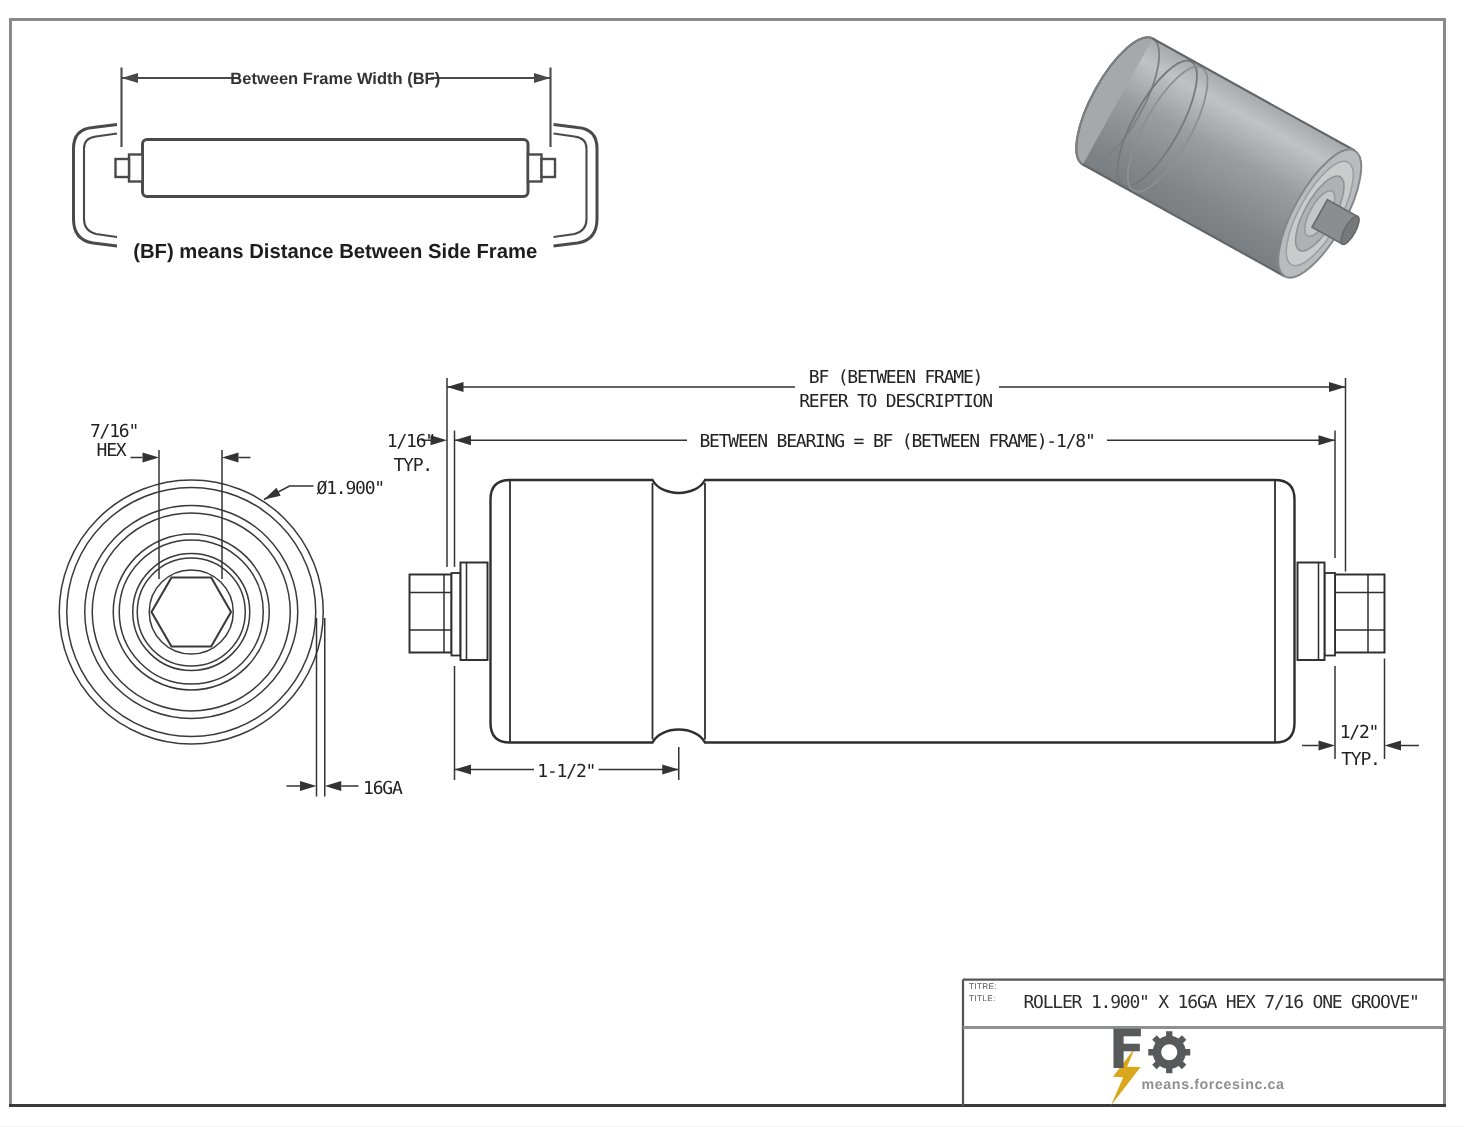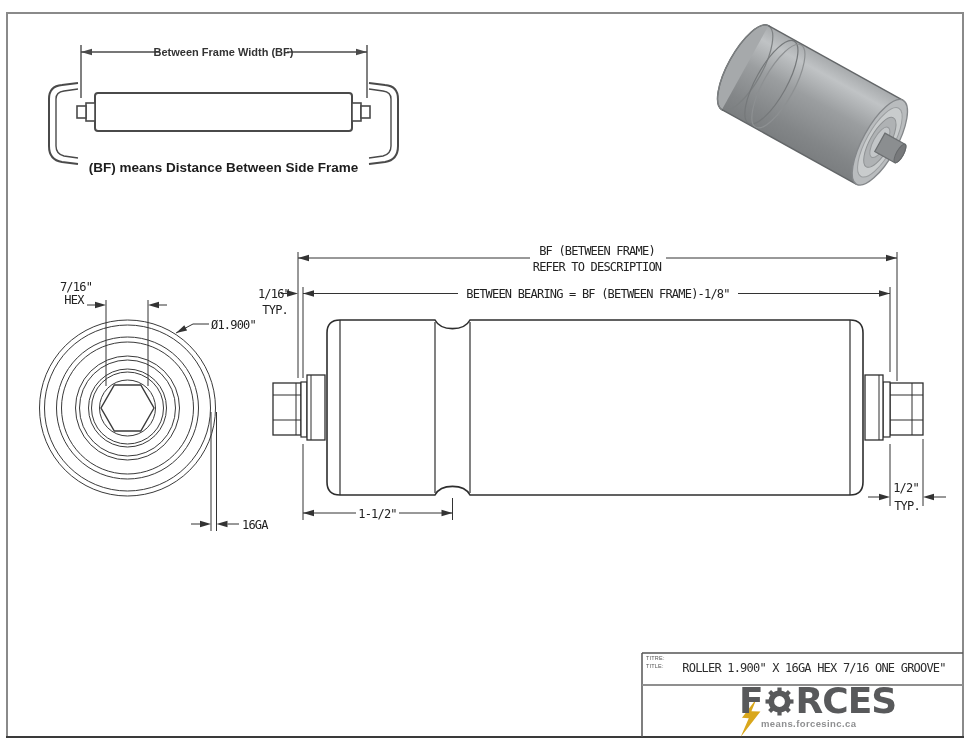--- a/index.html
+++ b/index.html
@@ -238,17 +238,16 @@
       <line x1="15.5" y1="25" x2="15.5" y2="29.5"></line>
       <line x1="1.5" y1="15.5" x2="6" y2="15.5"></line>
       <line x1="25" y1="15.5" x2="29.5" y2="15.5"></line>
       <line x1="5.6" y1="5.6" x2="8.8" y2="8.8"></line>
       <line x1="22.2" y1="22.2" x2="25.4" y2="25.4"></line>
       <line x1="5.6" y1="25.4" x2="8.8" y2="22.2"></line>
       <line x1="22.2" y1="8.8" x2="25.4" y2="5.6"></line>
     </g>
     <circle cx="15.5" cy="15.5" r="8.2" fill="none" stroke="#58595b" stroke-width="5.6"></circle>
   </svg>
-  <span class="logo-letter">RCES</span>
 </div>
 <div class="logo-site">means.forcesinc.ca</div>
 
 </div>
 
 </body></html>

